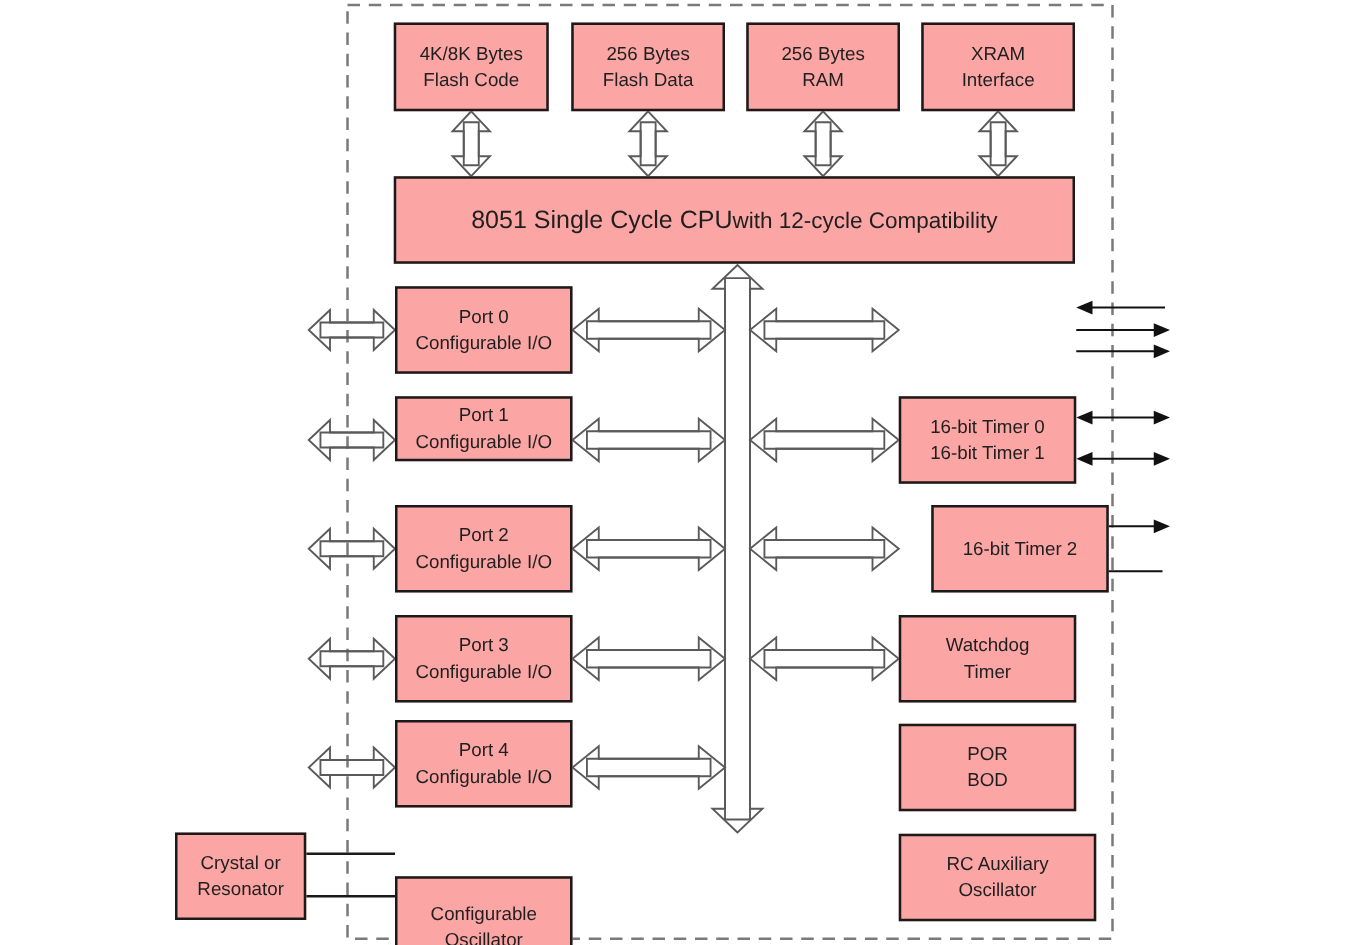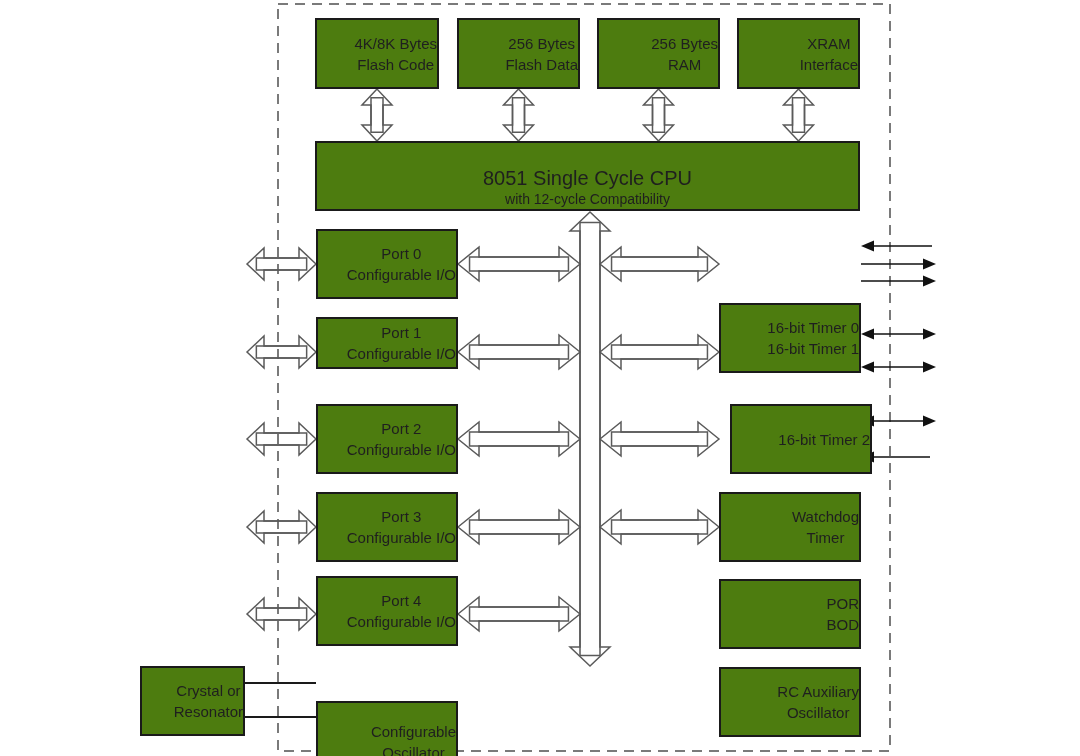--- a/index.html
+++ b/index.html
@@ -1,26 +1,26 @@
 <!DOCTYPE html>
 <html><head>
 <meta charset="utf-8">
 <style>
   html,body{margin:0;padding:0;background:#fff;}
   .canvas{position:relative;width:1080px;height:756px;background:#fff;overflow:hidden;
           font-family:"Liberation Sans","DejaVu Sans",sans-serif;color:#1f1f1f;}
   svg.layer{position:absolute;left:0;top:0;z-index:1;}
-  .block{position:absolute;z-index:2;background:#4d7c0f;border:2px solid #1a1a1a;
-         display:flex;align-items:center;justify-content:flex-end;text-align:center;
+  .block{position:absolute;z-index:2;background:#fca5a5;border:2px solid #1a1a1a;
+         display:flex;align-items:center;justify-content:center;text-align:center;
          box-sizing:border-box;}
   .block span{white-space:pre-line;font-size:15px;line-height:21px;}
   .uart span{letter-spacing:1.5px;font-weight:bold;font-weight:normal;}
-  .cpu{flex-direction:column;}
+  .cpu{flex-direction:row;}
   .cpu .t{font-size:20px;line-height:24px;}
-  .cpu .s{font-size:14px;line-height:19px;}
+  .cpu .s{font-size:18px;line-height:19px;}
 </style>
 </head>
 <body>
 
 <div class="canvas">
 
   <svg class="layer" width="1080" height="756" viewBox="0 0 1080 756">
     <rect id="chipBoundary" x="278" y="4" width="612" height="747" fill="none" stroke="#7a7a7a" stroke-width="2" stroke-dasharray="10 7"></rect>
     <g id="gen">
         <g>
@@ -173,36 +173,36 @@
     </div>
   <div class="block" style="left:316px;top:492px;width:142px;height:70px">
     <span>Port 3
 Configurable I/O</span>
     </div>
   <div class="block" style="left:316px;top:576px;width:142px;height:70px">
     <span>Port 4
 Configurable I/O</span>
     </div>
 
-  <div class="block" style="left:719px;top:303px;width:142px;height:70px">
+  <div class="block" style="left:719px;top:317px;width:142px;height:70px">
     <span>16-bit Timer 0
 16-bit Timer 1</span>
     </div>
-  <div class="block" style="left:730px;top:404px;width:142px;height:70px">
+  <div class="block" style="left:745px;top:404px;width:142px;height:70px">
     <span>16-bit Timer 2</span>
     </div>
   <div class="block" style="left:719px;top:492px;width:142px;height:70px">
     <span>Watchdog
 Timer</span>
     </div>
   <div class="block" style="left:719px;top:579px;width:142px;height:70px">
     <span>POR
 BOD</span>
     </div>
-  <div class="block" style="left:719px;top:667px;width:142px;height:70px">
+  <div class="block" style="left:719px;top:667px;width:158px;height:70px">
     <span>RC Auxiliary
 Oscillator</span>
     </div>
 
   <div class="block" style="left:140px;top:666px;width:105px;height:70px">
     <span>Crystal or
 Resonator</span>
     </div>
   <div class="block" style="left:316px;top:701px;width:142px;height:82px">
     <span>Configurable

